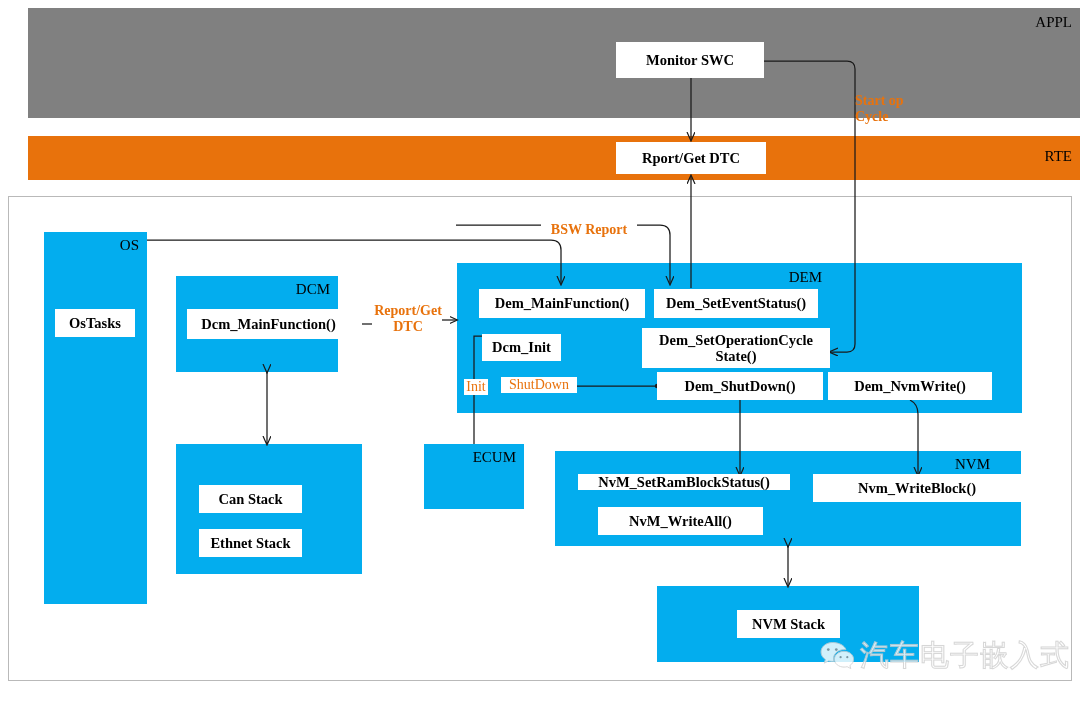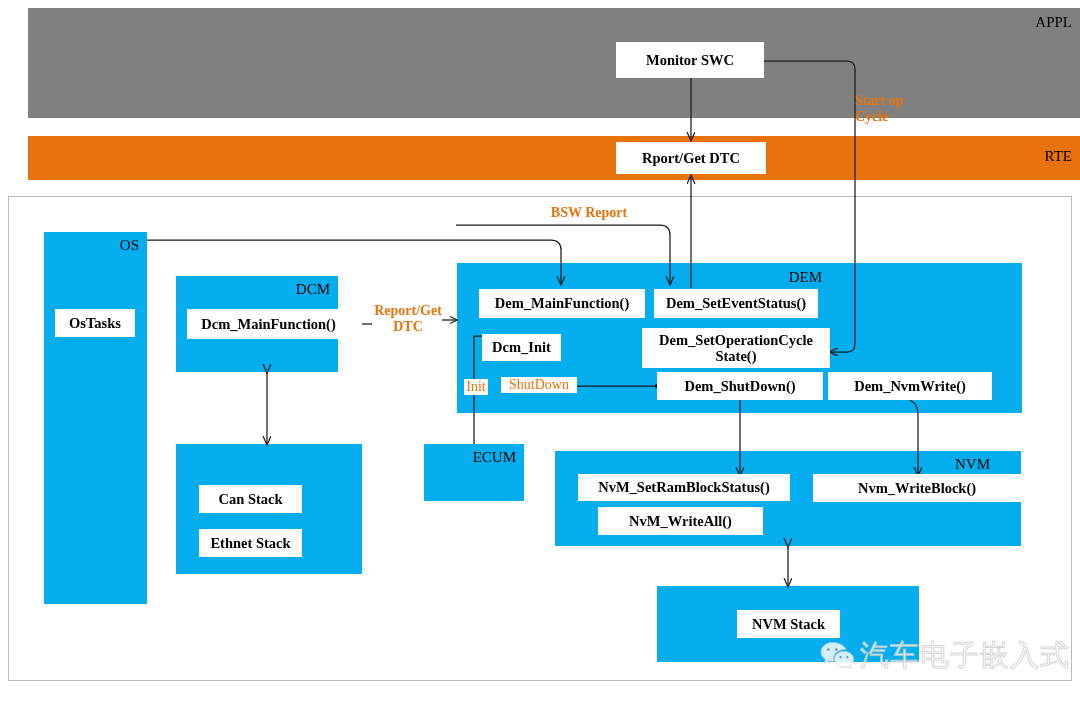--- a/index.html
+++ b/index.html
@@ -140,21 +140,21 @@
   <div class="module" style="left:44px; top:232px; width:103px; height:372px;">
     <span class="mod-title">OS</span>
   </div>
 
   <div class="module" style="left:176px; top:276px; width:162px; height:96px;">
     <span class="mod-title">DCM</span>
   </div>
 
   <div class="module" style="left:176px; top:444px; width:186px; height:130px;"></div>
 
-  <div class="module" style="left:424px; top:444px; width:100px; height:57px;">
+  <div class="module" style="left:424px; top:444px; width:100px; height:65px;">
     <span class="mod-title">ECUM</span>
   </div>
 
   <div class="module" style="left:457px; top:263px; width:565px; height:150px;">
     <span class="mod-title" style="right:200px; top:6px;">DEM</span>
   </div>
 
   <div class="module center-title" style="left:555px; top:451px; width:466px; height:95px;">
     <span class="mod-title" style="left:400px; transform:none;">NVM</span>
   </div>
@@ -221,32 +221,32 @@
 
   <div class="fbox" style="left:482px; top:334px; width:79px; height:27px;">Dcm_Init</div>
 
   <div class="fbox" style="left:642px; top:328px; width:188px; height:40px;">Dem_SetOperationCycle
 State()</div>
 
   <div class="fbox" style="left:657px; top:372px; width:166px; height:28px;">Dem_ShutDown()</div>
 
   <div class="fbox" style="left:828px; top:372px; width:164px; height:28px;">Dem_NvmWrite()</div>
 
-  <div class="fbox" style="left:578px; top:474px; width:212px; height:27px;">NvM_SetRamBlockStatus()</div>
+  <div class="fbox" style="left:578px; top:474px; width:212px; height:16px;">NvM_SetRamBlockStatus()</div>
 
   <div class="fbox" style="left:813px; top:474px; width:208px; height:28px;">Nvm_WriteBlock()</div>
 
   <div class="fbox" style="left:598px; top:507px; width:165px; height:28px;">NvM_WriteAll()</div>
 
   <div class="fbox" style="left:737px; top:610px; width:103px; height:28px;">NVM Stack</div>
 
   <div class="olabel nobg" style="left:855px; top:93px; width:80px; text-align:left;">Start op
 Cycle</div>
 
-  <div class="olabel" style="left:541px; top:205px; width:96px;">BSW Report</div>
+  <div class="olabel" style="left:541px; top:222px; width:96px;">BSW Report</div>
 
   <div class="olabel nobg" style="left:372px; top:303px; width:72px;">Report/Get
 DTC</div>
 
   <div class="olabel" style="left:464px; top:379px; width:24px; font-weight:normal;">Init</div>
 
   <div class="olabel" style="left:501px; top:377px; width:76px; font-weight:normal;">ShutDown</div>
 
   <div class="watermark">
     <svg width="34" height="30" viewBox="0 0 34 30">

